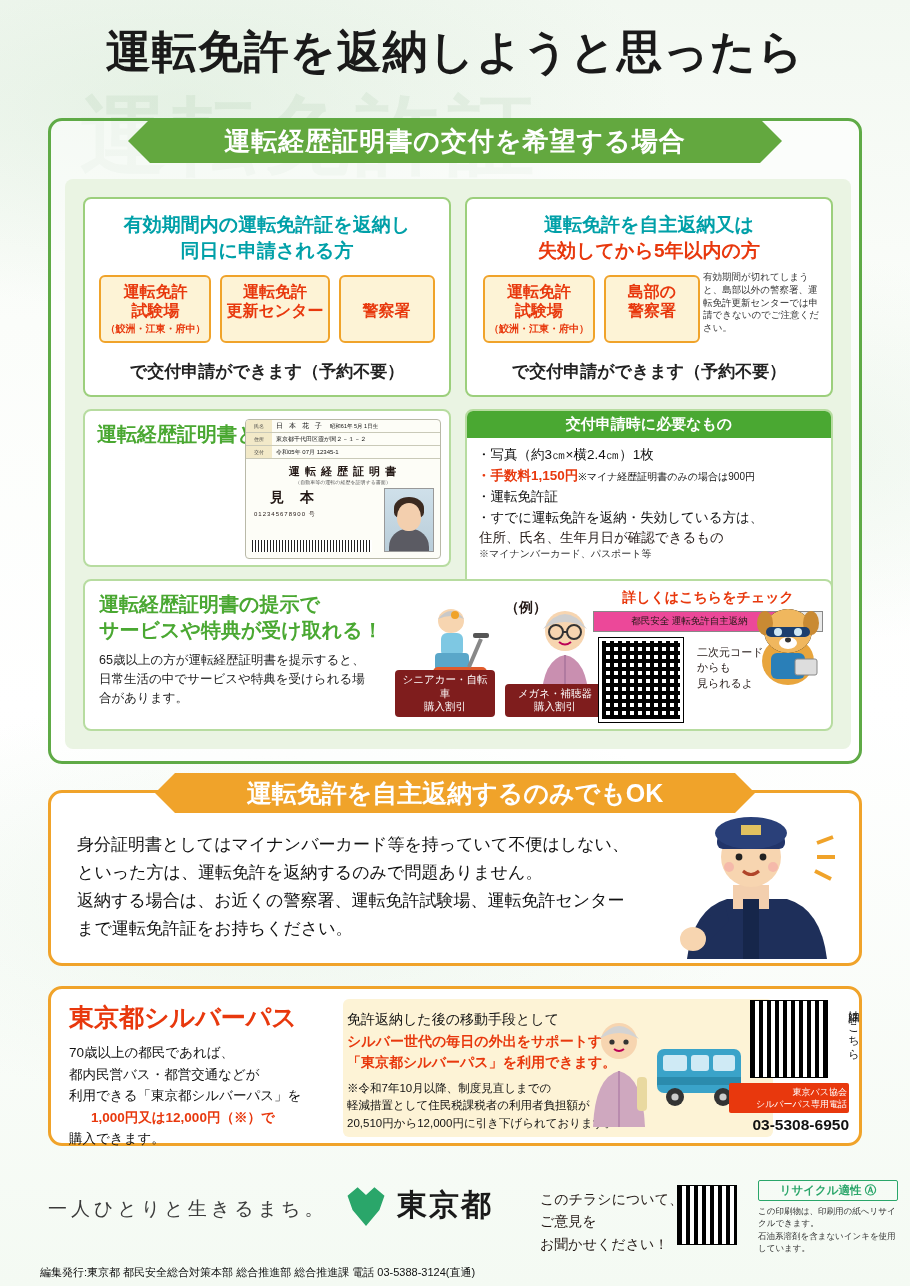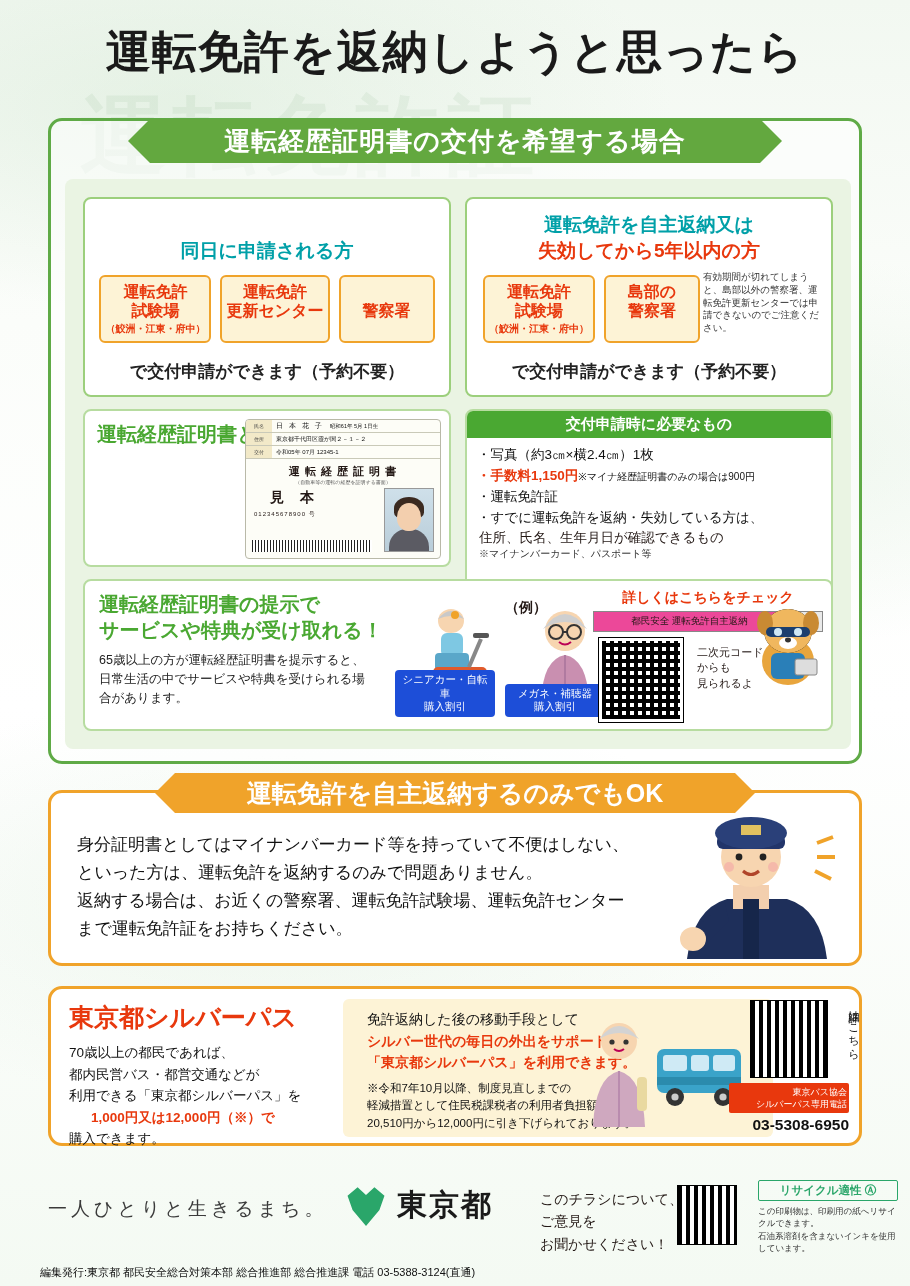--- a/index.html
+++ b/index.html
@@ -186,21 +186,21 @@
   
   .bottombox {
     position: absolute; top: 400px; left: 18px;
     width: 750px; height: 152px;
     background: #fff; border: 2px solid #b7dca0; border-radius: 8px;
   }
   .bottombox h3 { margin: 10px 0 0 14px; font-size: 20px; font-weight: 700; color:#4aa832; line-height:1.3;}
   .bottombox p { margin: 8px 0 0 14px; font-size: 12.5px; line-height: 1.5; width: 270px; color:#222;}
   .ex-label { position: absolute; left: 420px; top: 18px; font-size: 14px; font-weight: 700; }
   .cap-pill {
-    position: absolute; bottom: 12px; border-radius: 4px; background: #1d4ed8; color: #fff;
+    position: absolute; bottom: 12px; border-radius: 4px; background: #7f1d1d; color: #fff;
     font-size: 10.5px; text-align: center; padding: 3px 6px; line-height: 1.3;
   }
   .cap1 { left: 310px; width: 100px; }
   .cap2 { left: 420px; width: 100px; }
 
   .qr-area { position: absolute; right: 8px; top: 8px; width: 230px; }
   .qr-head { font-size: 14px; font-weight: 700; color: #e8380d; text-align:center; }
   .search-row { display:flex; align-items:center; gap:4px; margin-top:4px; }
   .search-box {
     flex: 1; border: 1px solid #888; background:#ec4899; font-size: 9.5px;
@@ -246,21 +246,21 @@
     position: absolute; top: 986px; left: 48px;
     width: 814px; height: 160px;
     border: 3px solid #f0a32a; border-radius: 14px; background: #fff;
   }
   .silver-left { position: absolute; top: 12px; left: 18px; width: 262px; }
   .silver-left h3 { font-size: 25px; font-weight: 700; color: #e8380d; }
   .silver-left p { font-size: 13.5px; line-height: 1.6; margin-top: 8px; color:#111; }
   .silver-left .price { color: #e8380d; font-weight: 700; margin-left: 22px; }
   .silver-mid {
     position:absolute; top: 10px; left: 292px; width: 430px; height: 138px;
-    background: #fdf3d6; border-radius: 6px; padding: 10px 24px;
+    background: #fdf3d6; border-radius: 6px; padding: 10px 4px;
   }
   .silver-mid .l1 { font-size: 14px; color:#111; line-height:1.55; }
   .silver-mid .l2 { font-size: 14px; color:#e8380d; font-weight:700; line-height:1.55; }
   .silver-mid .l3 { font-size: 11.5px; color:#111; line-height:1.5; margin-top: 6px; }
   .silver-right { position:absolute; right: 10px; top: 12px; width: 120px; text-align:right; }
   .qr2 {
     width: 76px; height: 76px; margin: 0 auto;
     background:
       repeating-linear-gradient(90deg,#000 0 4px,#fff 4px 8px),
       repeating-linear-gradient(0deg,#000 0 4px,#fff 4px 8px);
@@ -327,21 +327,21 @@
 
   <h1 class="title">運転免許を返納しようと思ったら</h1>
 
   <div class="green-section">
     <div class="banner">運転経歴証明書の交付を希望する場合</div>
 
     <div class="inner-panel">
 
       <div class="topbox left">
         <div class="hd">
-          <br>
+          <span>有効期間内の運転免許証を返納し</span><br>
           <span>同日に申請される方</span>
         </div>
         <div class="chips">
           <div class="chip">
             <span>運転免許</span><br>
             <span>試験場</span>
             <small>（鮫洲・江東・府中）</small>
           </div>
           <div class="chip">
             <span>運転免許</span><br>

